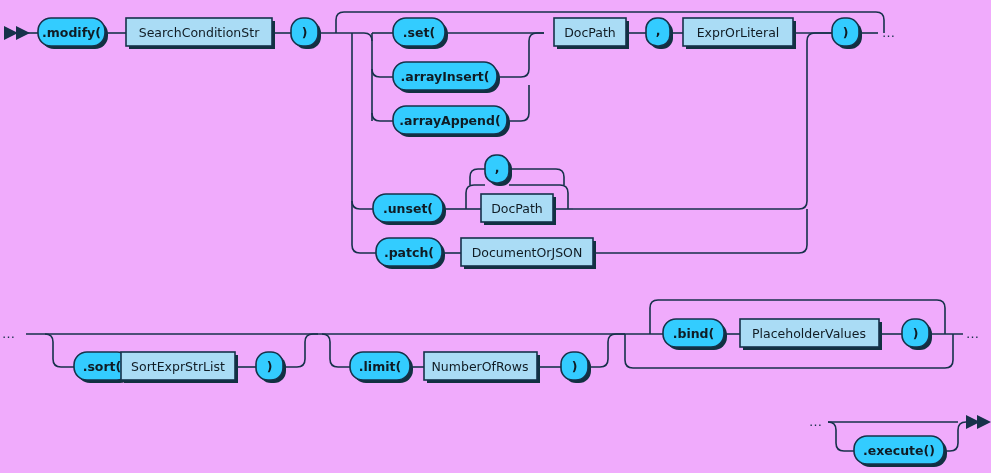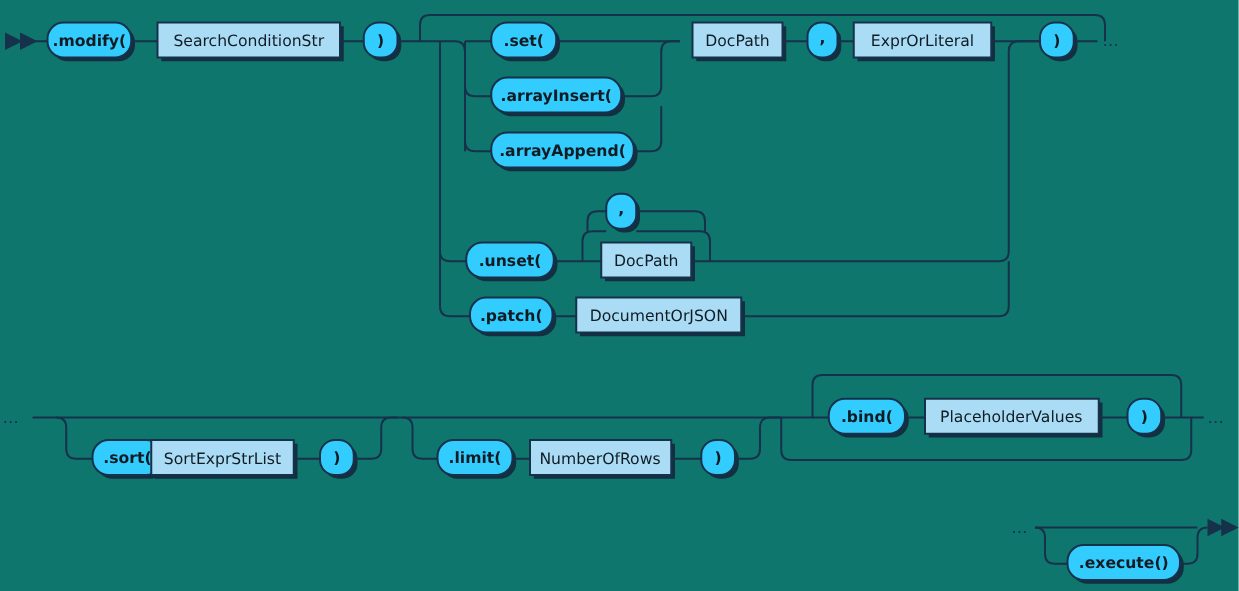--- a/index.html
+++ b/index.html
@@ -1,17 +1,17 @@
 <!DOCTYPE html>
 <html><head>
 <meta charset="utf-8">
 <style>
   html,body{margin:0;padding:0;background:#ffffff;}
   body{font-family:"DejaVu Sans","Liberation Sans",sans-serif;}
-  #diagram-wrap{position:relative;width:991px;height:473px;background:#0f766e;overflow:hidden;}
+  #diagram-wrap{position:relative;width:991px;height:473px;background:#f0abfc;overflow:hidden;}
   svg{display:block;}
   .rail{fill:none;stroke:#16314a;stroke-width:1.6;}
   .shadow{fill:#123041;}
   .term{fill:#33ccff;stroke:#16314a;stroke-width:1.6;}
   .nonterm{fill:#aadcf5;stroke:#16314a;stroke-width:1.6;}
   .t-term{font-family:"DejaVu Sans","Liberation Sans",sans-serif;font-size:12.5px;font-weight:bold;fill:#101c24;text-anchor:middle;dominant-baseline:middle;}
   .t-nonterm{font-family:"DejaVu Sans","Liberation Sans",sans-serif;font-size:12.5px;font-weight:normal;fill:#101c24;text-anchor:middle;dominant-baseline:middle;}
   .arrowhead{fill:#16314a;stroke:none;}
   .dots{font-family:"DejaVu Sans","Liberation Sans",sans-serif;font-size:13px;fill:#16314a;letter-spacing:1px;}
 </style>

